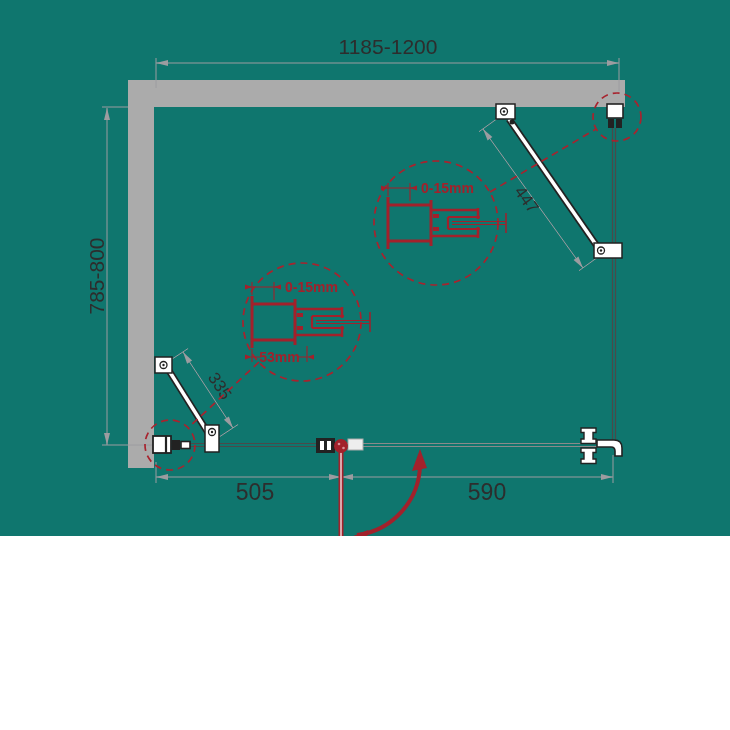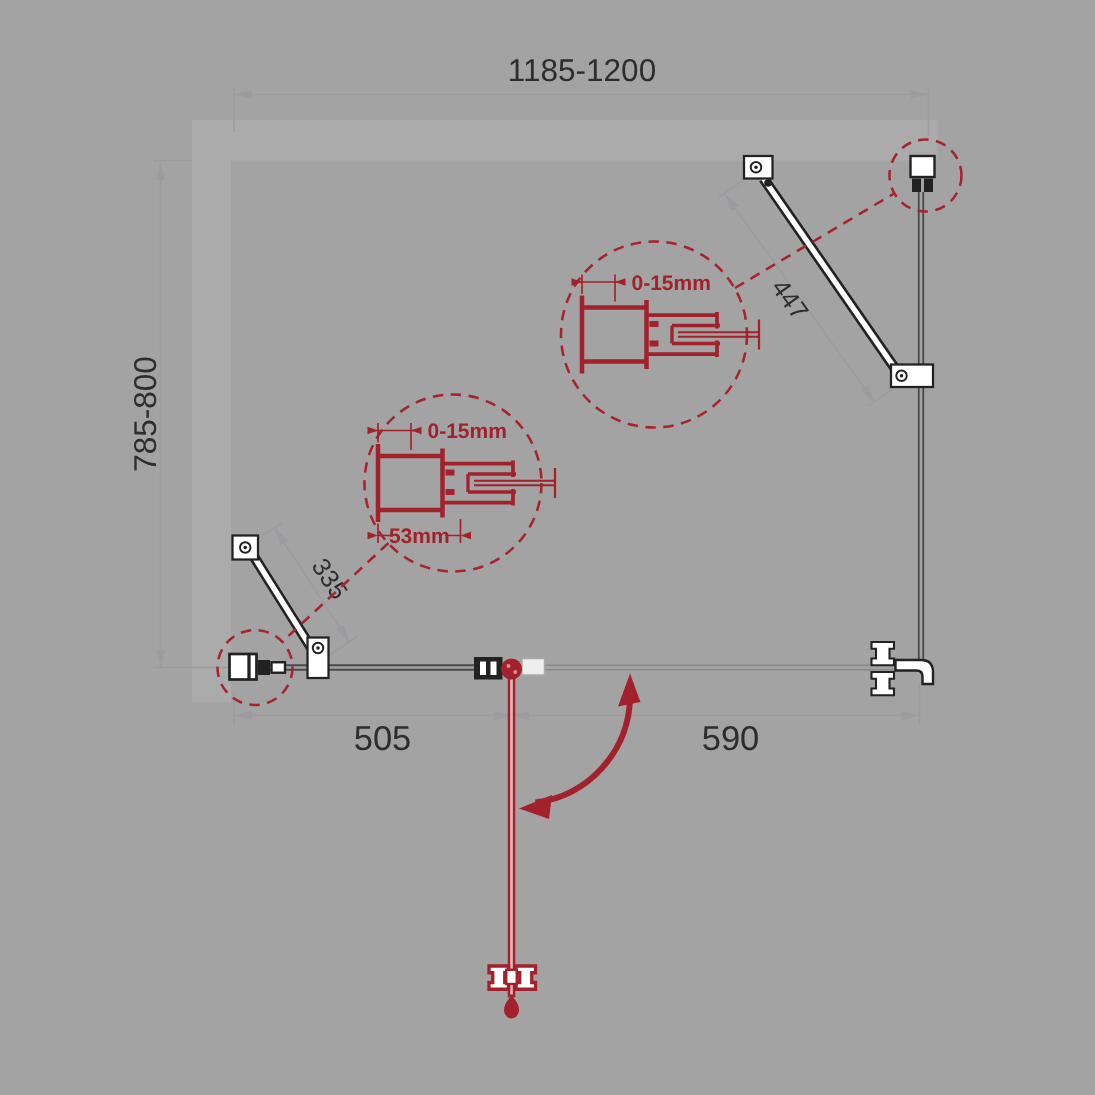--- a/index.html
+++ b/index.html
@@ -1,16 +1,16 @@
 <!DOCTYPE html>
 <html><head>
 <meta charset="utf-8">
 <style>
   html,body{margin:0;padding:0;background:#ffffff;}
-  #canvas{position:relative;width:730px;height:730px;background:#a3a3a3;overflow:hidden;text-decoration:underline;}
+  #canvas{position:relative;width:730px;height:536px;background:#0f766e;overflow:hidden;text-decoration:underline;}
   svg{font-family:"Liberation Sans","DejaVu Sans",sans-serif;}
   .dimtxt{fill:#2d2d2d;}
   .redtxt{fill:#a2212b;font-weight:bold;}
 </style>
 </head>
 <body>
 
 <div id="canvas">
 <svg width="730" height="730" viewBox="0 0 730 730">
 

